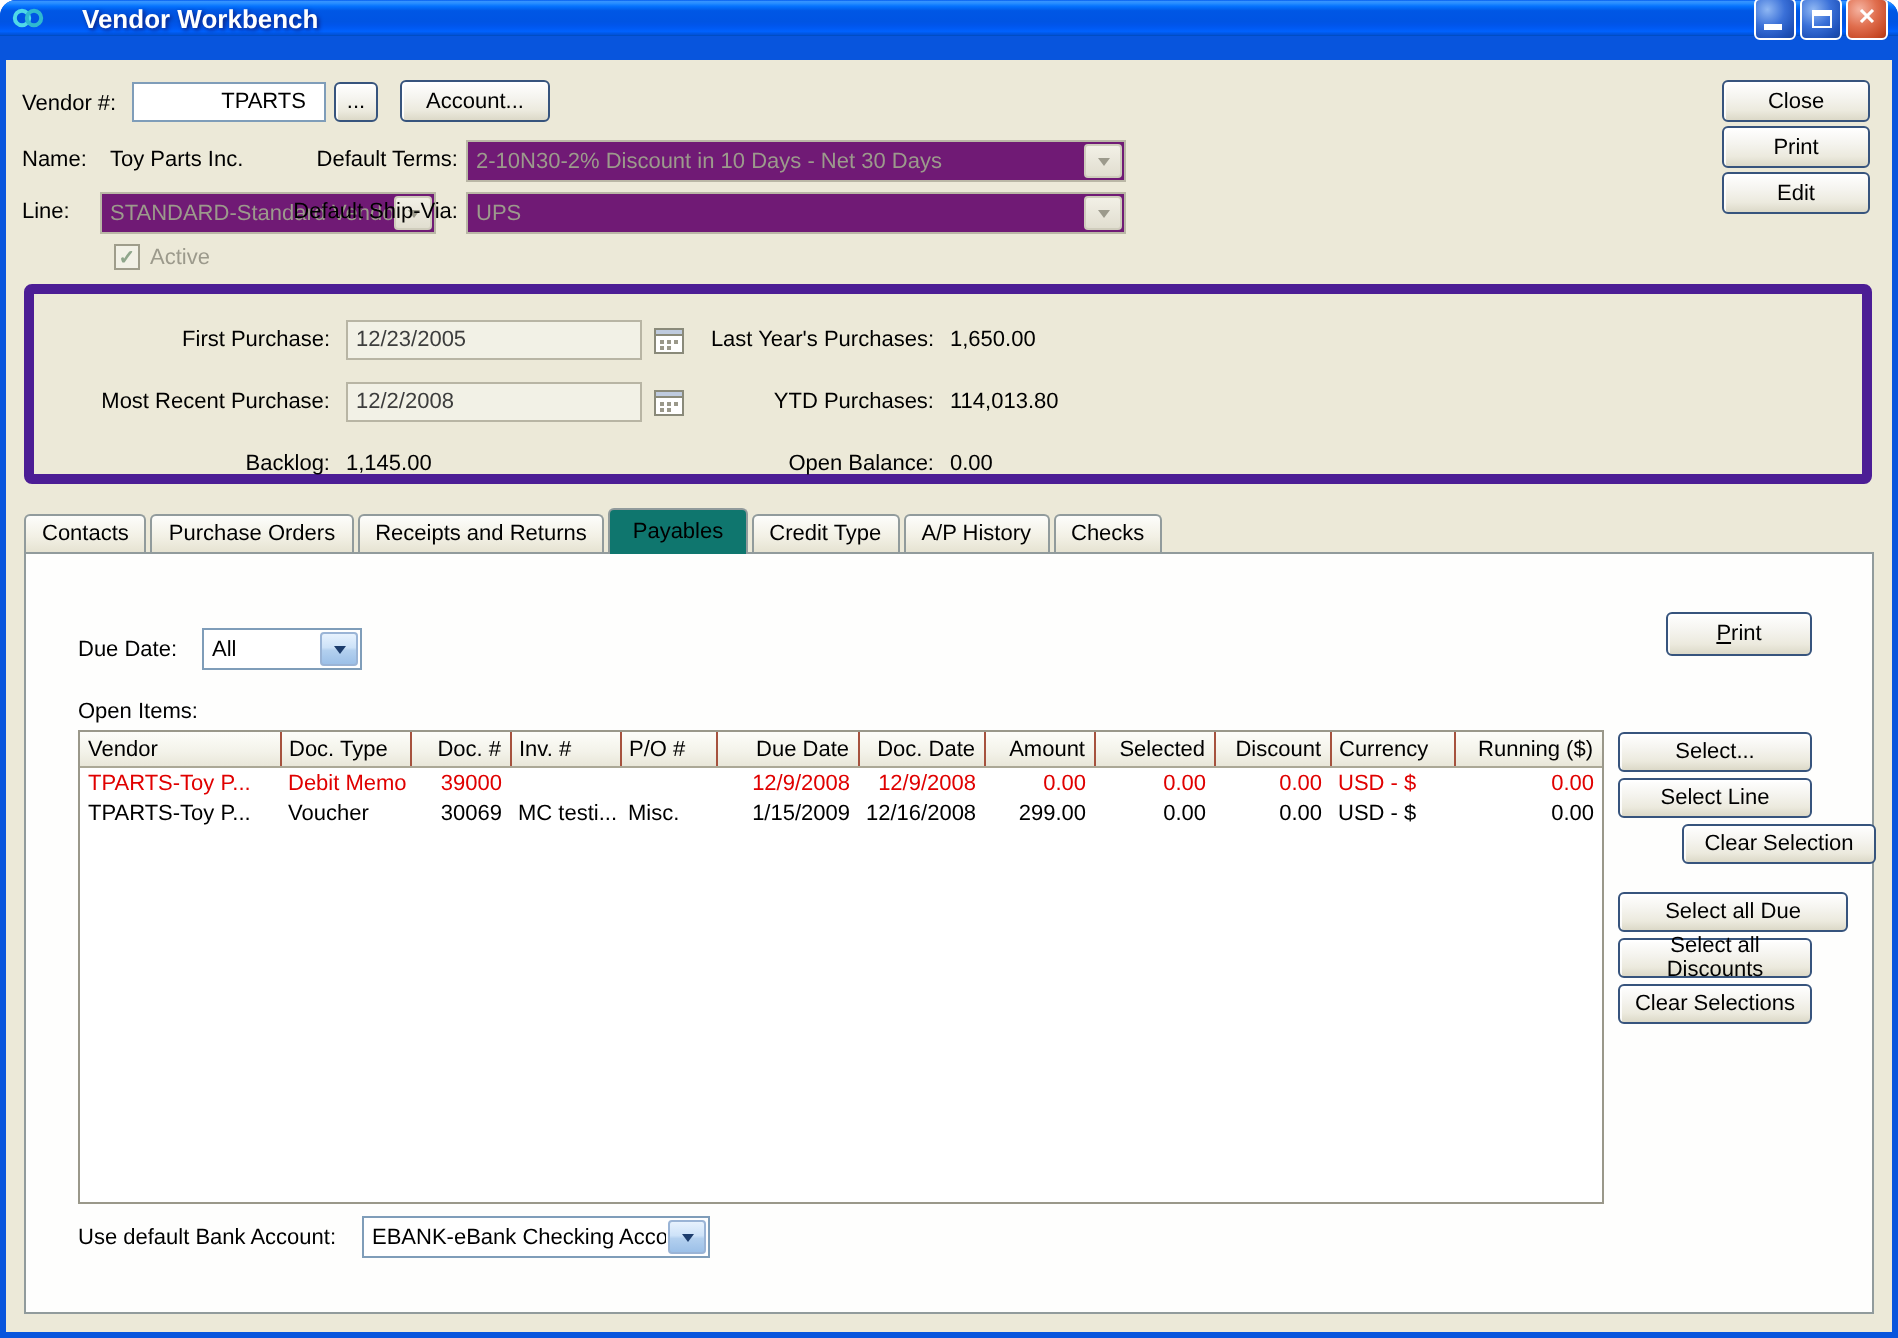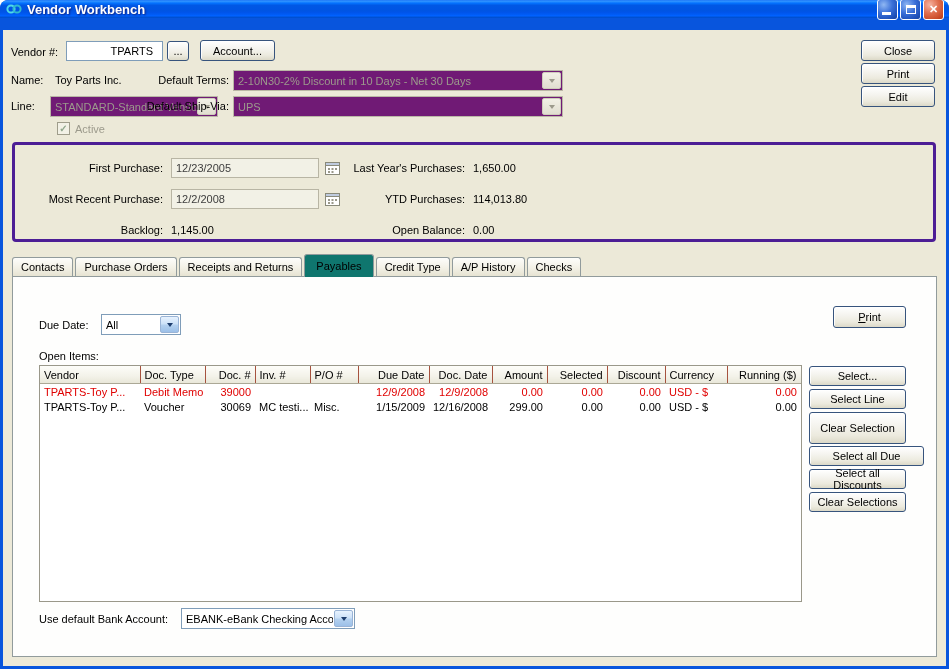--- a/index.html
+++ b/index.html
@@ -1,18 +1,18 @@
 <!DOCTYPE html>
 <html><head>
 <meta charset="utf-8">
 <style>
   html,body{margin:0;padding:0;background:#fff;}
   body{font-family:"Liberation Sans",sans-serif;font-size:11px;color:#000;}
   .window{position:relative;width:949px;height:669px;background:#0855dd;border-radius:8px 8px 0 0;overflow:hidden;}
-  .titlebar{position:absolute;left:0;top:0;right:0;height:18px;border-radius:7px 7px 0 0;display:flex;align-items:center;gap:5px;padding:0 5px 0 6px;
+  .titlebar{position:absolute;left:0;top:0;right:0;height:18px;border-radius:7px 7px 0 0;display:flex;align-items:center;gap:19px;padding:0 5px 0 6px;
     background:linear-gradient(180deg,#0058ee 0%,#3593ff 4%,#288eff 9%,#127dff 14%,#036ffc 19%,#0262ee 25%,#0057e5 30%,#0054e3 60%,#0055eb 70%,#005bf5 80%,#0062ff 87%,#0057e5 93%,#0054e3 95%,#004ab9 100%);}
   .title{flex:1;color:#fff;font-size:13px;font-weight:bold;text-shadow:1px 1px 2px #0e1e7a;}
   .tb-btns{display:flex;gap:2px;}
   .tb-btn{width:21px;height:21px;border:1px solid #fff;border-radius:3px;position:relative;display:flex;align-items:center;justify-content:center;padding:0;
     background:radial-gradient(circle at 30% 25%,#8fb7f3 0%,#3a70d8 45%,#1e50b8 80%,#1845a0 100%);}
   .tb-btn.close{background:radial-gradient(circle at 30% 25%,#f5b3a1 0%,#e06e4e 45%,#c94b27 80%,#b03a18 100%);color:#fff;font-size:11px;font-weight:bold;line-height:1;}
   .min-bar{position:absolute;left:4px;bottom:4px;width:9px;height:3px;background:#fff;}
   .max-box{box-sizing:border-box;width:10px;height:9px;border:1px solid #fff;border-top:3px solid #fff;}
   .client{position:absolute;left:3px;top:30px;width:943px;height:636px;background:#ece9d8;}
   .lbl{position:absolute;white-space:nowrap;}
@@ -29,21 +29,21 @@
   .combo{position:absolute;box-sizing:border-box;display:flex;align-items:stretch;background:#fff;border:1px solid #7f9db9;}
   .combo .ctext{flex:1;display:flex;align-items:center;padding:0 4px;white-space:nowrap;overflow:hidden;}
   .cdrop{width:17px;margin:1px;border-radius:2px;display:flex;align-items:center;justify-content:center;
     background:linear-gradient(180deg,#e7f2fe 0%,#cde2f8 45%,#b3d0ef 55%,#9cc0e8 100%);border:1px solid #9ab4d6;}
   .carr{width:0;height:0;border-left:3px solid transparent;border-right:3px solid transparent;border-top:4px solid #1d3d6d;}
   .combo.dis{background:#701a75;border-color:#bab7a6;}
   .combo.dis .ctext{color:#9c9a8c;}
   .combo.dis .cdrop{background:linear-gradient(180deg,#f2f0e6,#e1ded0);border-color:#cfccbc;}
   .combo.dis .carr{border-top-color:#9c9a8c;}
   .cb{position:absolute;box-sizing:border-box;width:13px;height:13px;border:1px solid #9f9d8b;background:#f2f1e6;display:flex;align-items:center;justify-content:center;font-size:10px;font-weight:bold;color:#8fa68b;}
-  .groupbox{position:absolute;box-sizing:border-box;border:3px solid #4c1d95;border-radius:4px;}
+  .groupbox{position:absolute;box-sizing:border-box;border:5px solid #4c1d95;border-radius:4px;}
   .calbtn{position:absolute;width:18px;height:17px;display:flex;align-items:center;justify-content:center;background:transparent;border:0;padding:0;}
   .tabs{position:absolute;display:flex;align-items:flex-end;z-index:3;}
   .tab{box-sizing:border-box;height:19px;display:flex;align-items:center;padding:0 8px;margin-right:2px;white-space:nowrap;
     background:linear-gradient(180deg,#fdfdfb 0%,#f3f1e6 55%,#e6e3d2 100%);
     border:1px solid #919b9c;border-bottom:none;border-radius:3px 3px 0 0;}
   .tab.active{height:23px;margin-bottom:-1px;background:#0f766e;position:relative;z-index:4;padding:0 11px;}
   .panel{position:absolute;box-sizing:border-box;background:#fefefd;border:1px solid #919b9c;}
   .twrap{position:absolute;box-sizing:border-box;background:#fff;border:1px solid #9a988a;overflow:hidden;}
   .grid{border-collapse:collapse;table-layout:fixed;width:761px;font-size:11px;}
   .grid th{font-weight:normal;text-align:left;height:17px;padding:0 4px;white-space:nowrap;overflow:hidden;
@@ -243,21 +243,21 @@
               <td class="ar">0.00</td>
               <td>USD - $</td>
               <td class="ar">0.00</td>
             </tr>
           </tbody>
         </table>
       </div>
 
       <button class="btn" style="left:796px;top:89px;width:97px;height:20px">Select...</button>
       <button class="btn" style="left:796px;top:112px;width:97px;height:20px">Select Line</button>
-      <button class="btn" style="left:796px;top:135px;width:97px;height:32px">Clear Selection</button>
+      <button class="btn" style="left:828px;top:135px;width:97px;height:20px">Clear Selection</button>
       <button class="btn" style="left:796px;top:169px;width:115px;height:20px">Select all Due</button>
       <button class="btn" style="left:796px;top:192px;width:97px;height:20px">Select all Discounts</button>
       <button class="btn" style="left:796px;top:215px;width:97px;height:20px">Clear Selections</button>
 
       <span class="lbl" style="left:26px;top:336px">Use default Bank Account:</span>
       <div class="combo" style="left:168px;top:331px;width:174px;height:21px">
         <span class="ctext">EBANK-eBank Checking Account</span>
         <span class="cdrop">
             <span class="carr"></span>
           </span>

